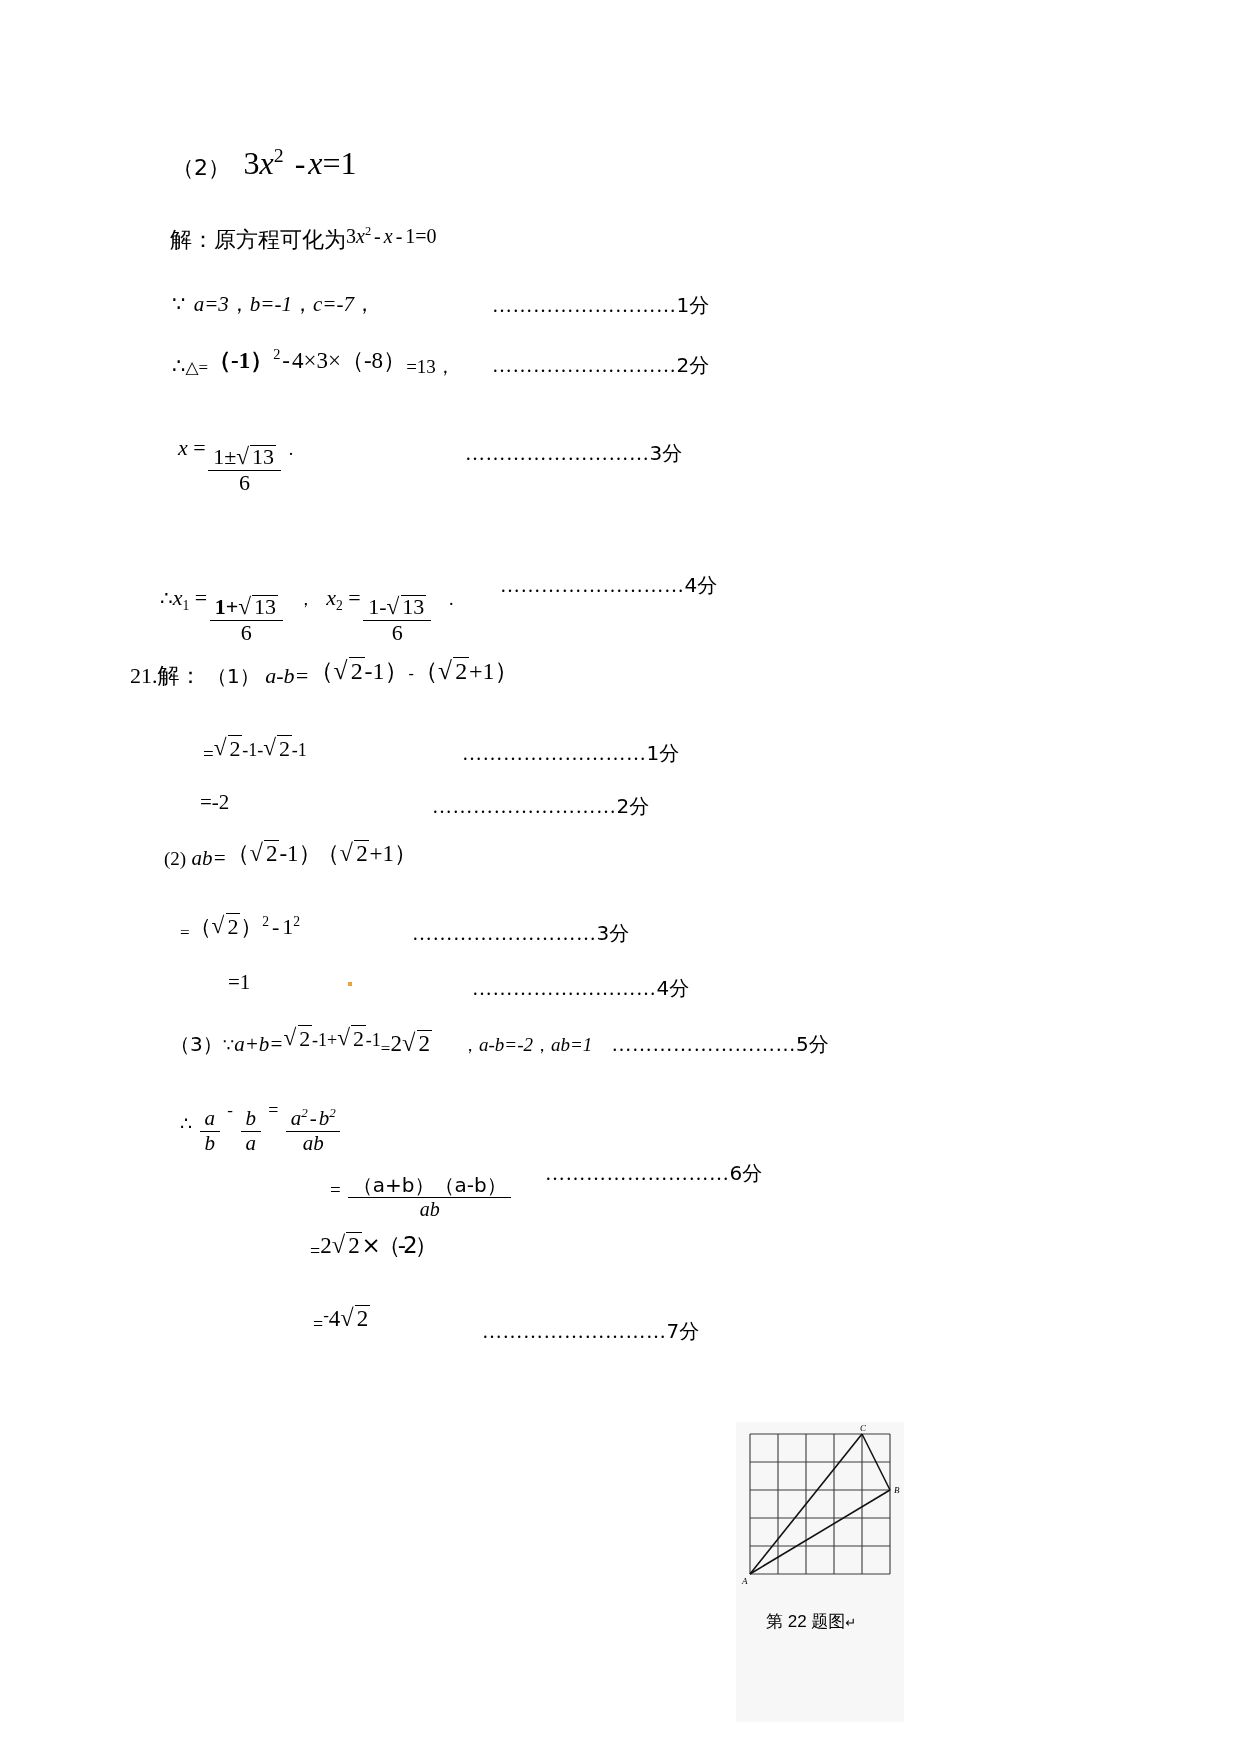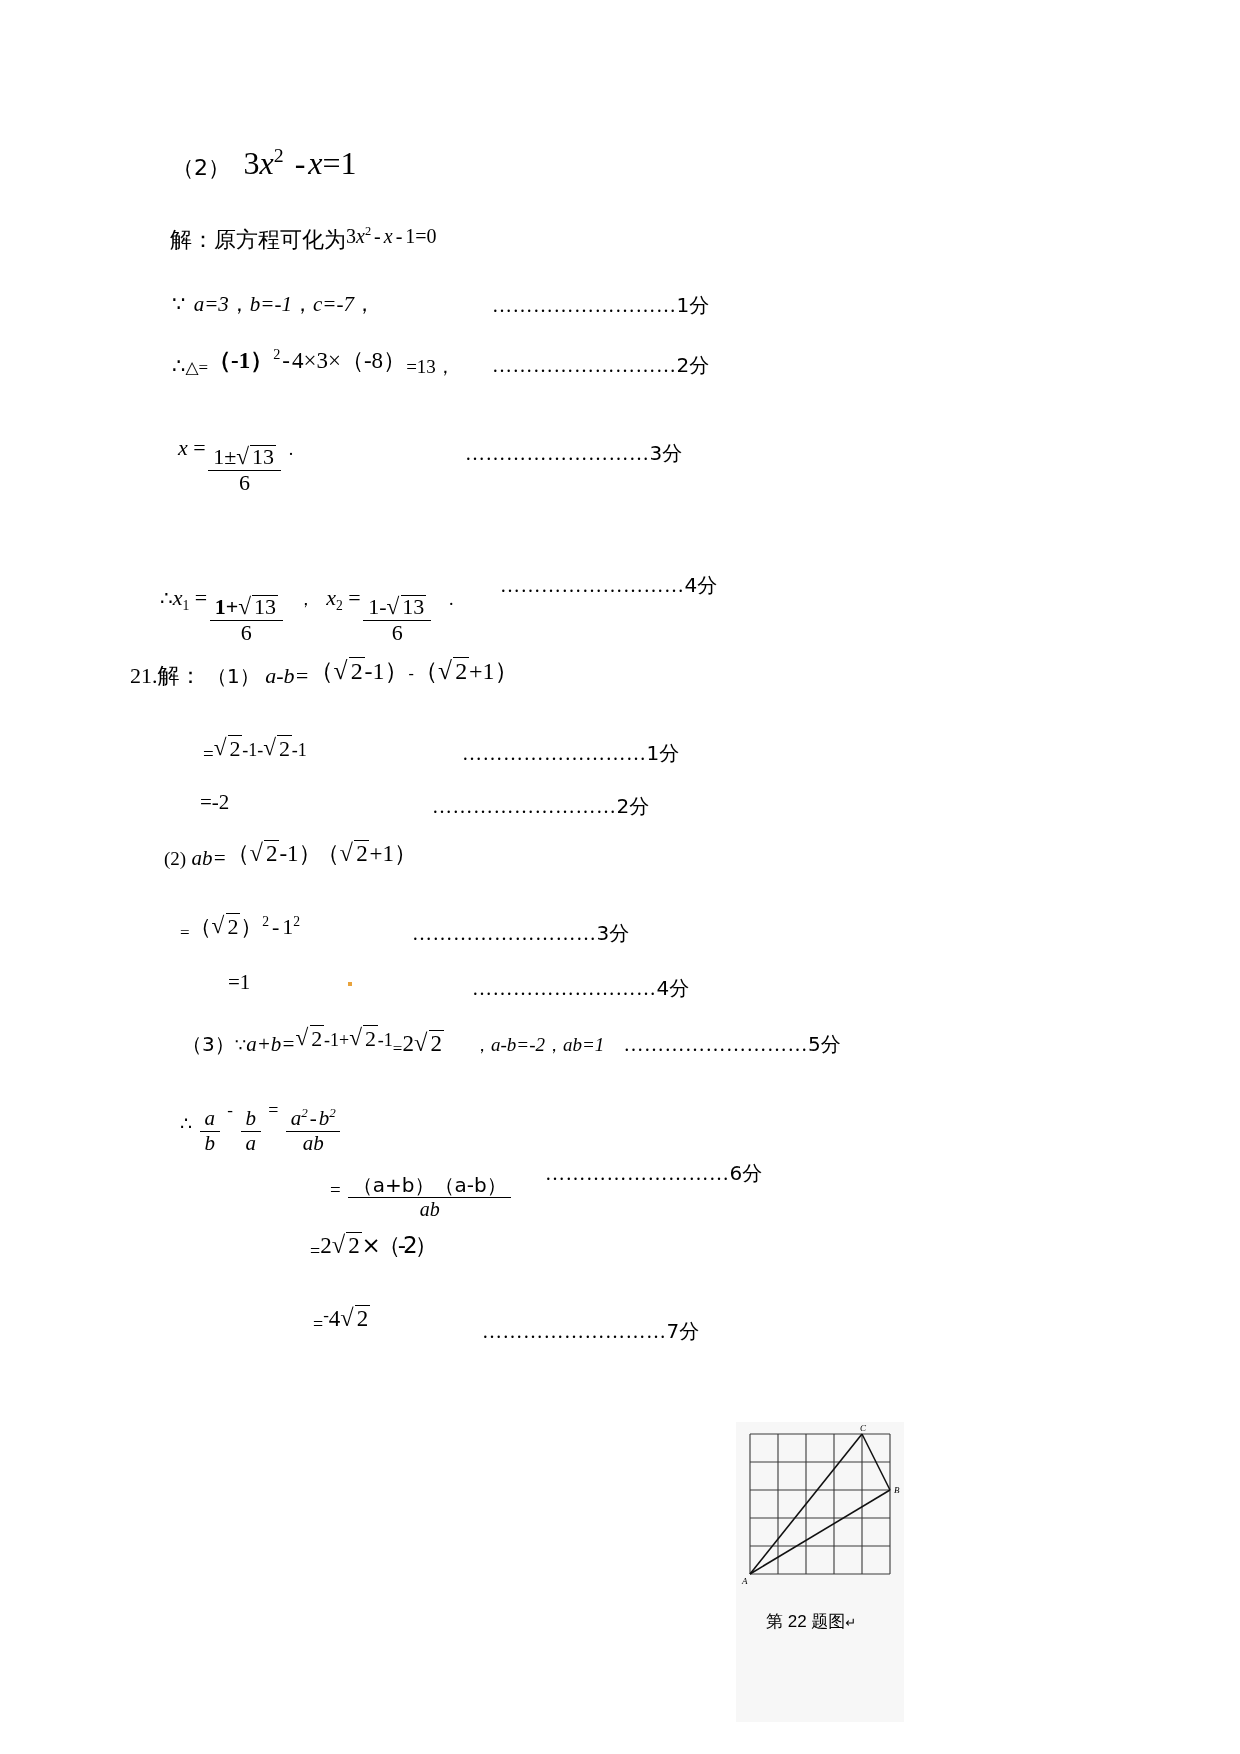--- a/index.html
+++ b/index.html
@@ -151,21 +151,21 @@
   </div>
 
   <div class="row" style="left:228px; top:970px; font-size:21px;">
     <span>=1</span>
   </div>
   <div class="row" style="left:472px; top:975px; font-size:20px;">
     <span class="dots">………………………</span><span class="cn">4分</span>
   </div>
   <div style="position:absolute; left:348px; top:982px; width:4px; height:4px; background:#e8a33d;"></div>
 
-  <div class="row" style="left:182px; top:1025px; font-size:21px;">
+  <div class="row" style="left:170px; top:1025px; font-size:21px;">
     <span class="cn" style="font-size:20px;">（3）</span><span style="font-size:18px;">∵</span><span class="it">a+b=</span><span style="display:inline-block; vertical-align:5px; font-size:22px;"><span class="sqrt"><span class="rad">2</span></span><span style="font-size:18px;">-1+</span><span class="sqrt"><span class="rad">2</span></span><span style="font-size:18px;">-1</span></span><span style="font-size:17px; vertical-align:-3px;">=</span><span style="font-size:23px;"><span>2</span><span class="sqrt"><span class="rad">2</span></span></span>
     <span class="cn" style="font-size:18px; margin-left:24px;">，</span><span class="it" style="font-size:19px;">a-b=-2</span><span class="cn" style="font-size:18px;">，</span><span class="it" style="font-size:19px;">ab=1</span>
     <span class="dots" style="font-size:20px; margin-left:14px;">………………………</span><span class="cn" style="font-size:20px;">5分</span>
   </div>
 
   <div class="row" style="left:180px; top:1068px; font-size:21px;">
     <span style="display:inline-block; vertical-align:-14px; font-size:19px;">∴</span>
     <span class="frac it" style="font-size:21px;">
       <span class="num">a</span>
       <span class="den">b</span>

